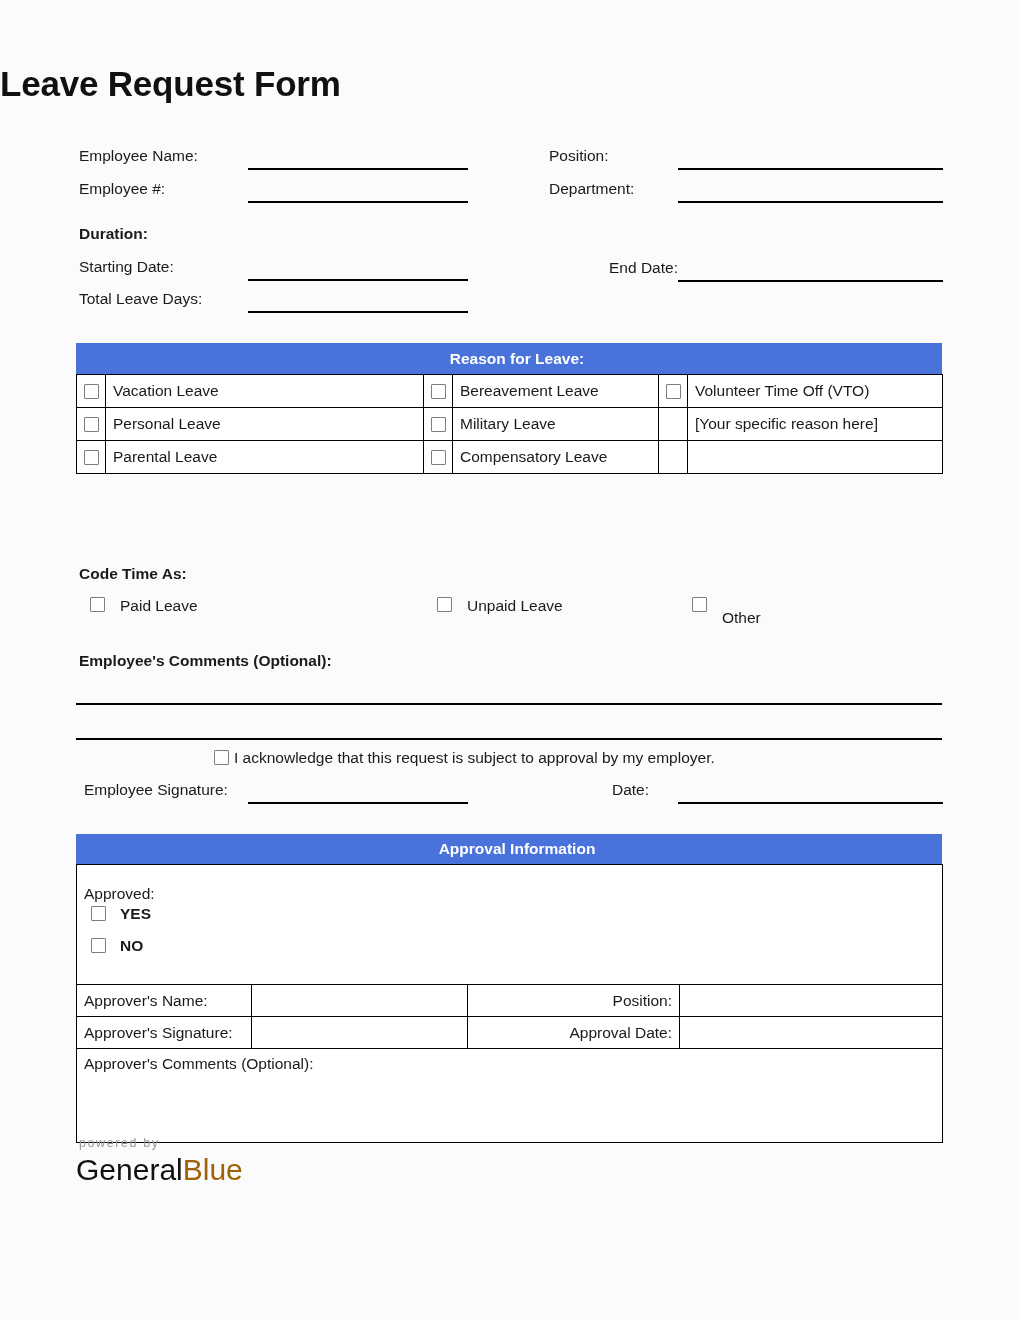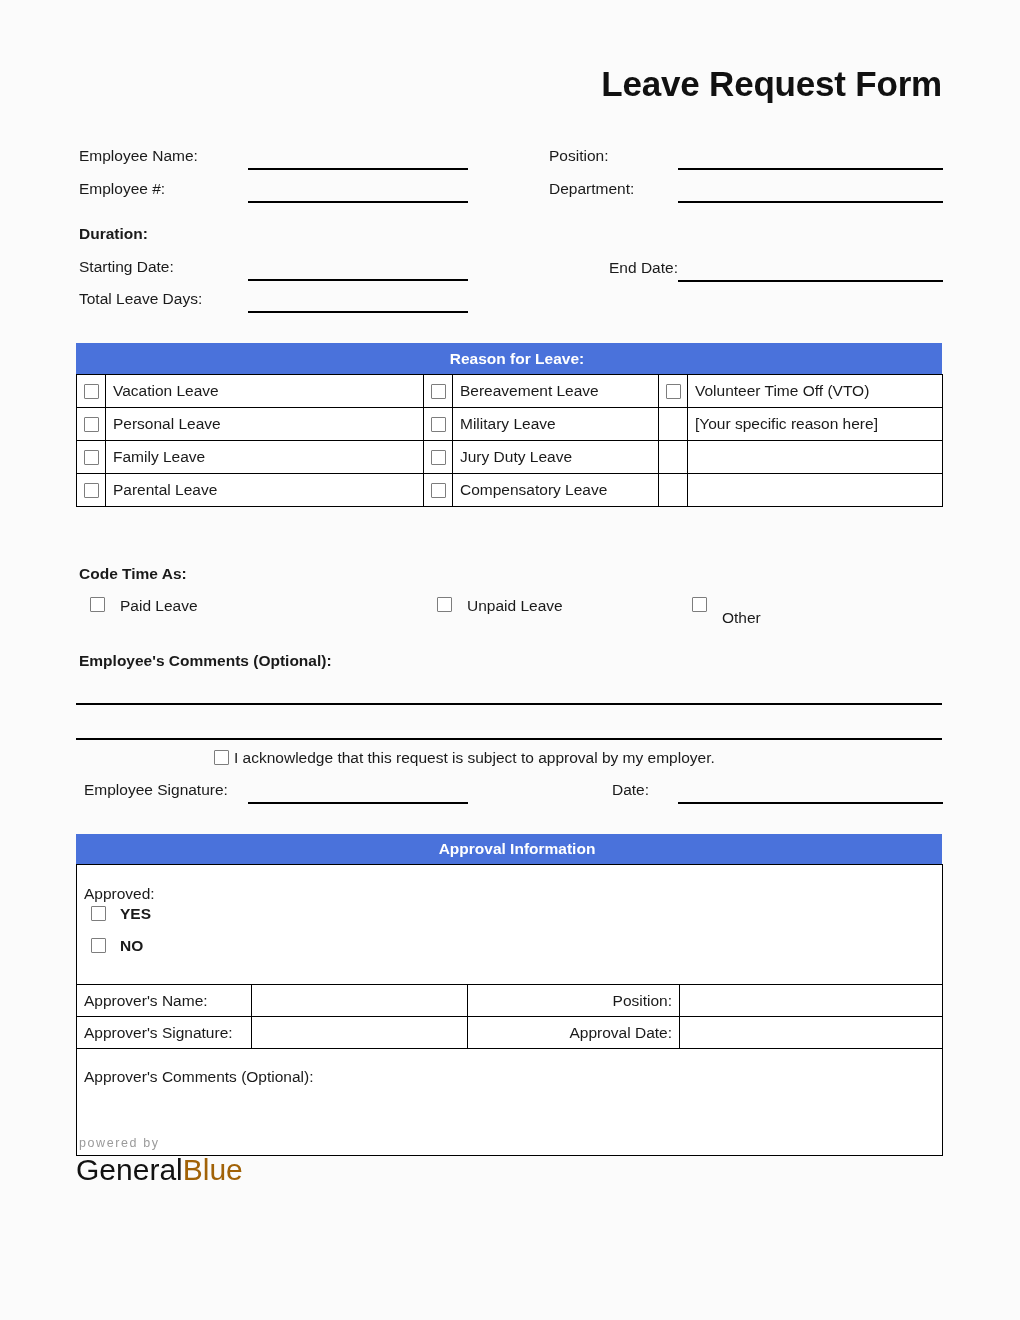--- a/index.html
+++ b/index.html
@@ -21,21 +21,20 @@
     background: #fbfbfb;
     overflow: hidden;
   }
 
   
   .title {
     position: absolute;
     left: 0;
     top: 64px;
     width: 942px;
-    text-align: right;
     font-size: 35px;
     font-weight: bold;
     letter-spacing: -0.2px;
     color: #111;
   }
 
   
   .lbl {
     position: absolute;
     font-size: 15.5px;
@@ -131,21 +130,21 @@
   }
   .atable td.approved-cell {
     height: 98px;
     padding-top: 21px;
     position: relative;
   }
   .atable td.rowcell { height: 31px; vertical-align: middle; }
   .atable td.rightlbl { text-align: right; }
   .atable td.comments-cell {
     height: 86px;
-    padding-top: 20px;
+    padding-top: 7px;
   }
   .approved-line { font-size: 15.5px; }
   .yesno {
     position: absolute;
     left: 14px;
     font-size: 15.5px;
     font-weight: bold;
   }
   .yesno .cbx.inline { margin-right: 14px; }
 
@@ -223,28 +222,20 @@
       <tr>
         <td class="cb"><span class="cbx inline"></span></td>
         <td>Personal Leave</td>
         <td class="cb"><span class="cbx inline"></span></td>
         <td>Military Leave</td>
         <td class="cb blank"></td>
         <td>[Your specific reason here]</td>
       </tr>
       <tr>
         <td class="cb"><span class="cbx inline"></span></td>
-        <td>Family Leave</td>
-        <td class="cb"><span class="cbx inline"></span></td>
-        <td>Jury Duty Leave</td>
-        <td class="cb blank"></td>
-        <td></td>
-      </tr>
-      <tr>
-        <td class="cb"><span class="cbx inline"></span></td>
         <td>Parental Leave</td>
         <td class="cb"><span class="cbx inline"></span></td>
         <td>Compensatory Leave</td>
         <td class="cb blank"></td>
         <td></td>
       </tr>
     </tbody>
   </table>
 
   <div class="lbl b" style="left:79px; top:566px;">Code Time As:</div>

